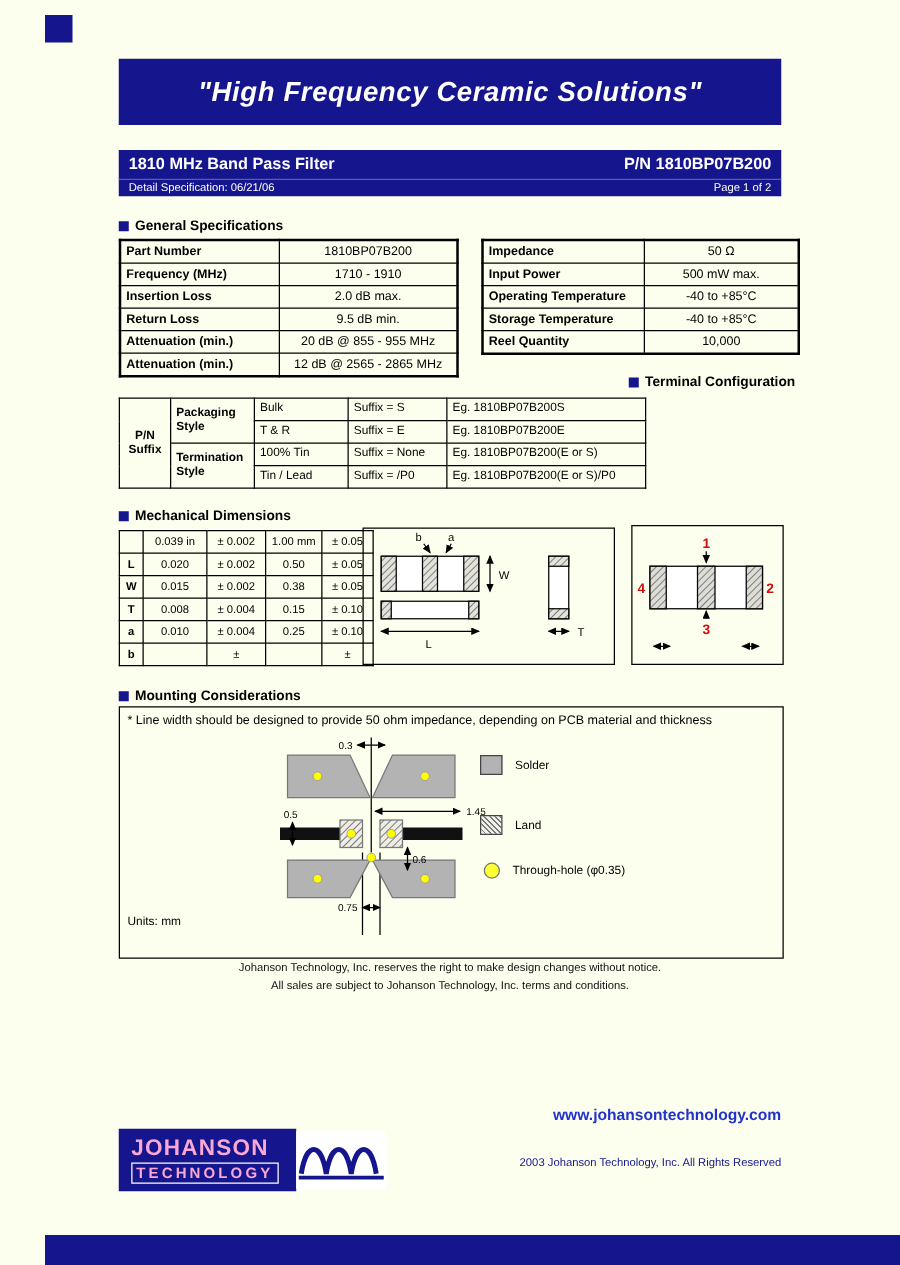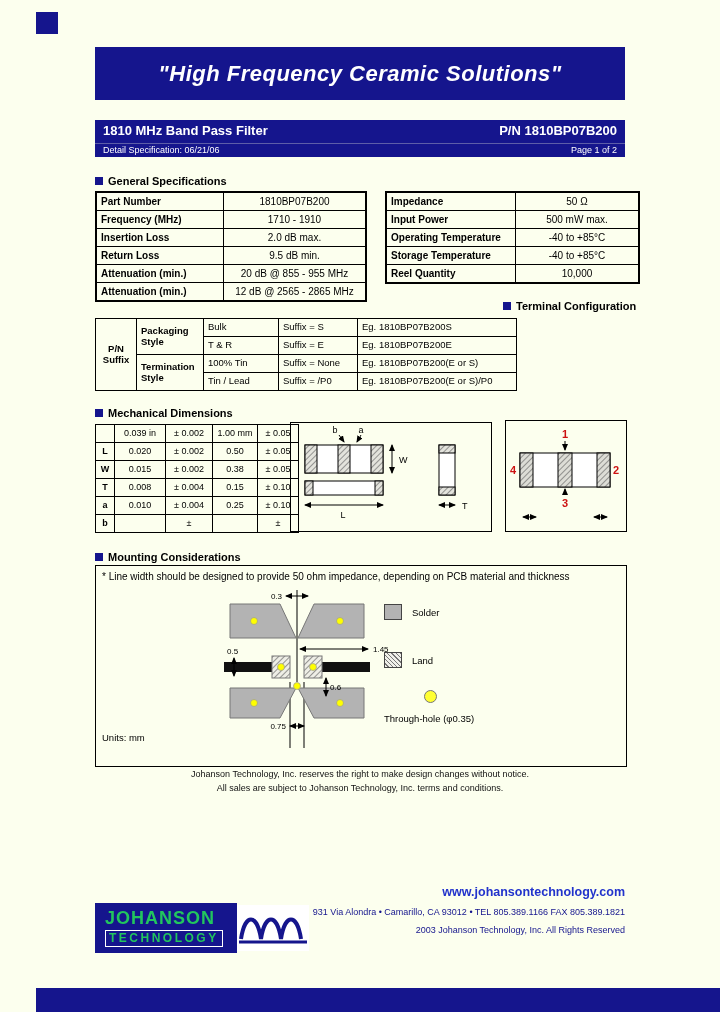--- a/index.html
+++ b/index.html
@@ -44,29 +44,29 @@
   .m-lb{width:14px;font-weight:bold;text-align:center;}
   .m-iv{width:46px;text-align:center;}
   .m-it{width:42px;text-align:center;}
   .m-mv{width:40px;text-align:center;}
   .m-mt{width:36px;text-align:center;}
   .mech-diagram{position:absolute;left:290px;top:422px;width:200px;height:108px;border:1px solid #000;}
   .mount-box{position:absolute;left:95px;top:565px;width:530px;height:200px;border:1px solid #000;}
   .mount-note{position:absolute;left:6px;top:5px;font-size:10px;white-space:nowrap;}
   .mount-svg{position:absolute;left:128px;top:20px;}
   .legend{position:absolute;left:288px;display:flex;align-items:center;gap:10px;font-size:9.5px;}
-  .lg-solder{top:38px;}.lg-land{top:86px;}.lg-hole{top:124px;flex-direction:column;}
+  .lg-solder{top:38px;}.lg-land{top:86px;}.lg-hole{top:124px;}
   .sw-solder{width:16px;height:14px;background:#b3b3b3;border:1px solid #444;}
   .sw-land{width:16px;height:14px;border:1px solid #444;background:repeating-linear-gradient(45deg,#f0f0ea 0 2px,#777 2px 3px);}
   .sw-hole{width:11px;height:11px;border-radius:50%;background:#ffff33;border:1px solid #777;margin-left:3px;}
   .mount-units{position:absolute;left:6px;top:166px;font-size:9.5px;}
   .notice{position:absolute;width:530px;text-align:center;font-size:9px;color:#111;}
   .notice1{left:95px;top:769px;}
   .notice2{left:95px;top:783px;}
-  .logo-navy{position:absolute;left:95px;top:903px;width:142px;height:50px;color:#22c55e;padding:6px 0 4px 10px;box-sizing:border-box;}
+  .logo-navy{position:absolute;left:95px;top:903px;width:142px;height:50px;color:#f9a8d4;padding:6px 0 4px 10px;box-sizing:border-box;}
   .logo-l1{font-size:18px;font-weight:bold;letter-spacing:1px;line-height:19px;}
   .logo-l2{display:inline-block;font-size:12px;font-weight:bold;letter-spacing:2.5px;border:1px solid #fff;padding:1px 3px;line-height:13px;margin-top:2px;}
   .logo-coil{position:absolute;left:237px;top:905px;background:#fff;}
   .website{position:absolute;right:95px;top:885px;font-size:12.5px;font-weight:bold;color:#2233cc;text-decoration:none;}
   .address{position:absolute;right:95px;top:907px;font-size:9px;color:#15158d;}
   .copyright{position:absolute;right:95px;top:925px;font-size:9px;color:#15158d;}
   .bottom-band{position:absolute;left:36px;top:988px;width:684px;height:24px;}
   svg text{font-family:"Liberation Sans",sans-serif;}
   .red-num{fill:#cc1111;font-size:11px;font-weight:bold;}
   .dim-t{font-size:9px;fill:#000;}
@@ -371,18 +371,17 @@
     <div class="logo-l1">JOHANSON</div>
     <div class="logo-l2">TECHNOLOGY</div>
   </div>
   <svg class="logo-coil" width="72" height="46" viewBox="0 0 72 46">
     <rect x="0" y="0" width="72" height="46" fill="#ffffff"></rect>
     <path d="M4,34 C8,8 20,8 24,34 C28,8 40,8 44,34 C48,8 60,8 64,34" stroke="#15158d" stroke-width="4" fill="none"></path>
     <line x1="2" y1="37" x2="70" y2="37" stroke="#15158d" stroke-width="3"></line>
   </svg>
 
   <a class="website" href="#">www.johansontechnology.com</a>
-  <div class="address">931 Via Alondra • Camarillo, CA 93012 • TEL 805.389.1166 FAX 805.389.1821</div>
   <div class="copyright">2003 Johanson Technology, Inc.  All Rights Reserved</div>
 
   <div class="bottom-band navy-bg"></div>
 
 </div>
 
 </body></html>

